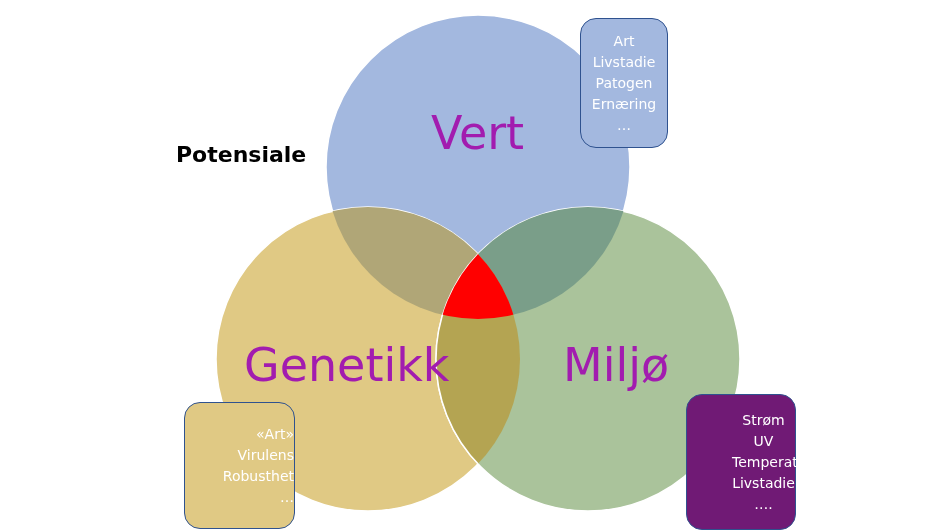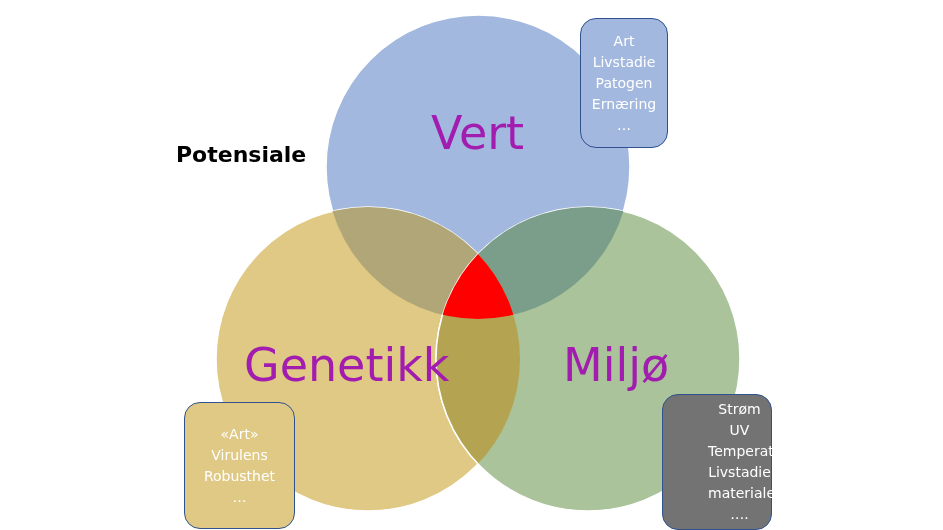--- a/index.html
+++ b/index.html
@@ -51,27 +51,26 @@
 </div>
 
 <div class="box" id="box-vert" style="left: 580px; top: 18px; width: 88px; height: 130px; background: rgb(163, 184, 223);">
   <span>Art</span>
   <span>Livstadie</span>
   <span>Patogen</span>
   <span>Ernæring</span>
   <span>…</span>
 </div>
 
-<div class="box" id="box-patogen" style="left: 184px; top: 402px; width: 111px; height: 127px; background: rgb(224, 201, 132);">
+<div class="box" id="box-patogen" style="left: 184px; top: 402px; width: 111px; height: 127px; background: rgb(224, 201, 132); align-items: flex-end;">
   <span>«Art»</span>
   <span>Virulens</span>
   <span>Robusthet</span>
   <span>…</span>
 </div>
 
-<div class="box" id="box-miljo" style="left: 662px; top: 394px; width: 110px; height: 136px; background: #737373; padding-left: 45px;">
+<div class="box" id="box-miljo" style="left: 686px; top: 394px; width: 110px; height: 136px; background: #701a75; padding-left: 45px;">
   <span>Strøm</span>
   <span>UV</span>
   <span>Temperatur</span>
   <span>Livstadie</span>
-  <span>materiale</span>
   <span>….</span>
 </div>
 
 </body></html>

